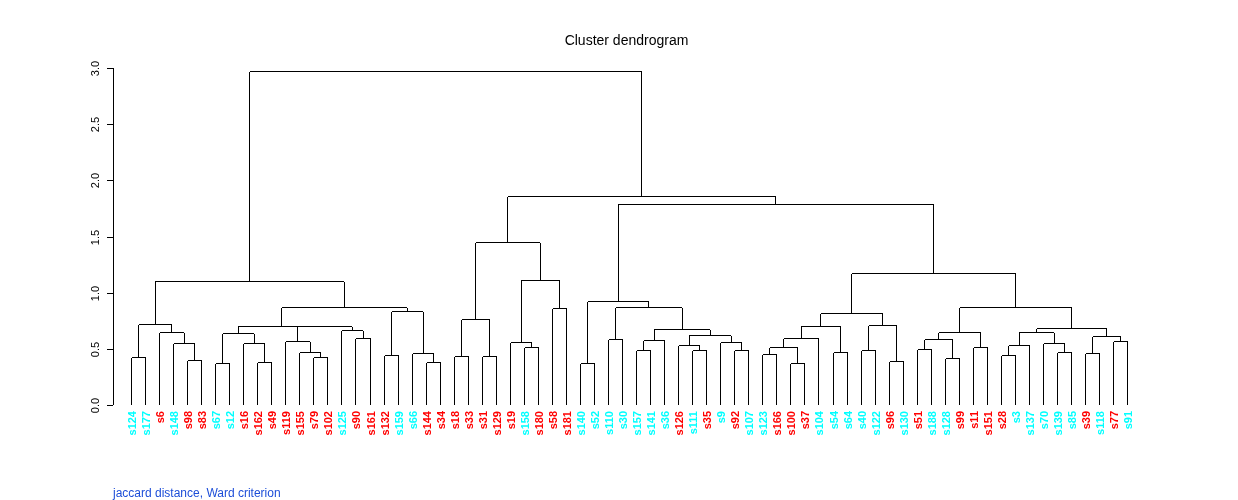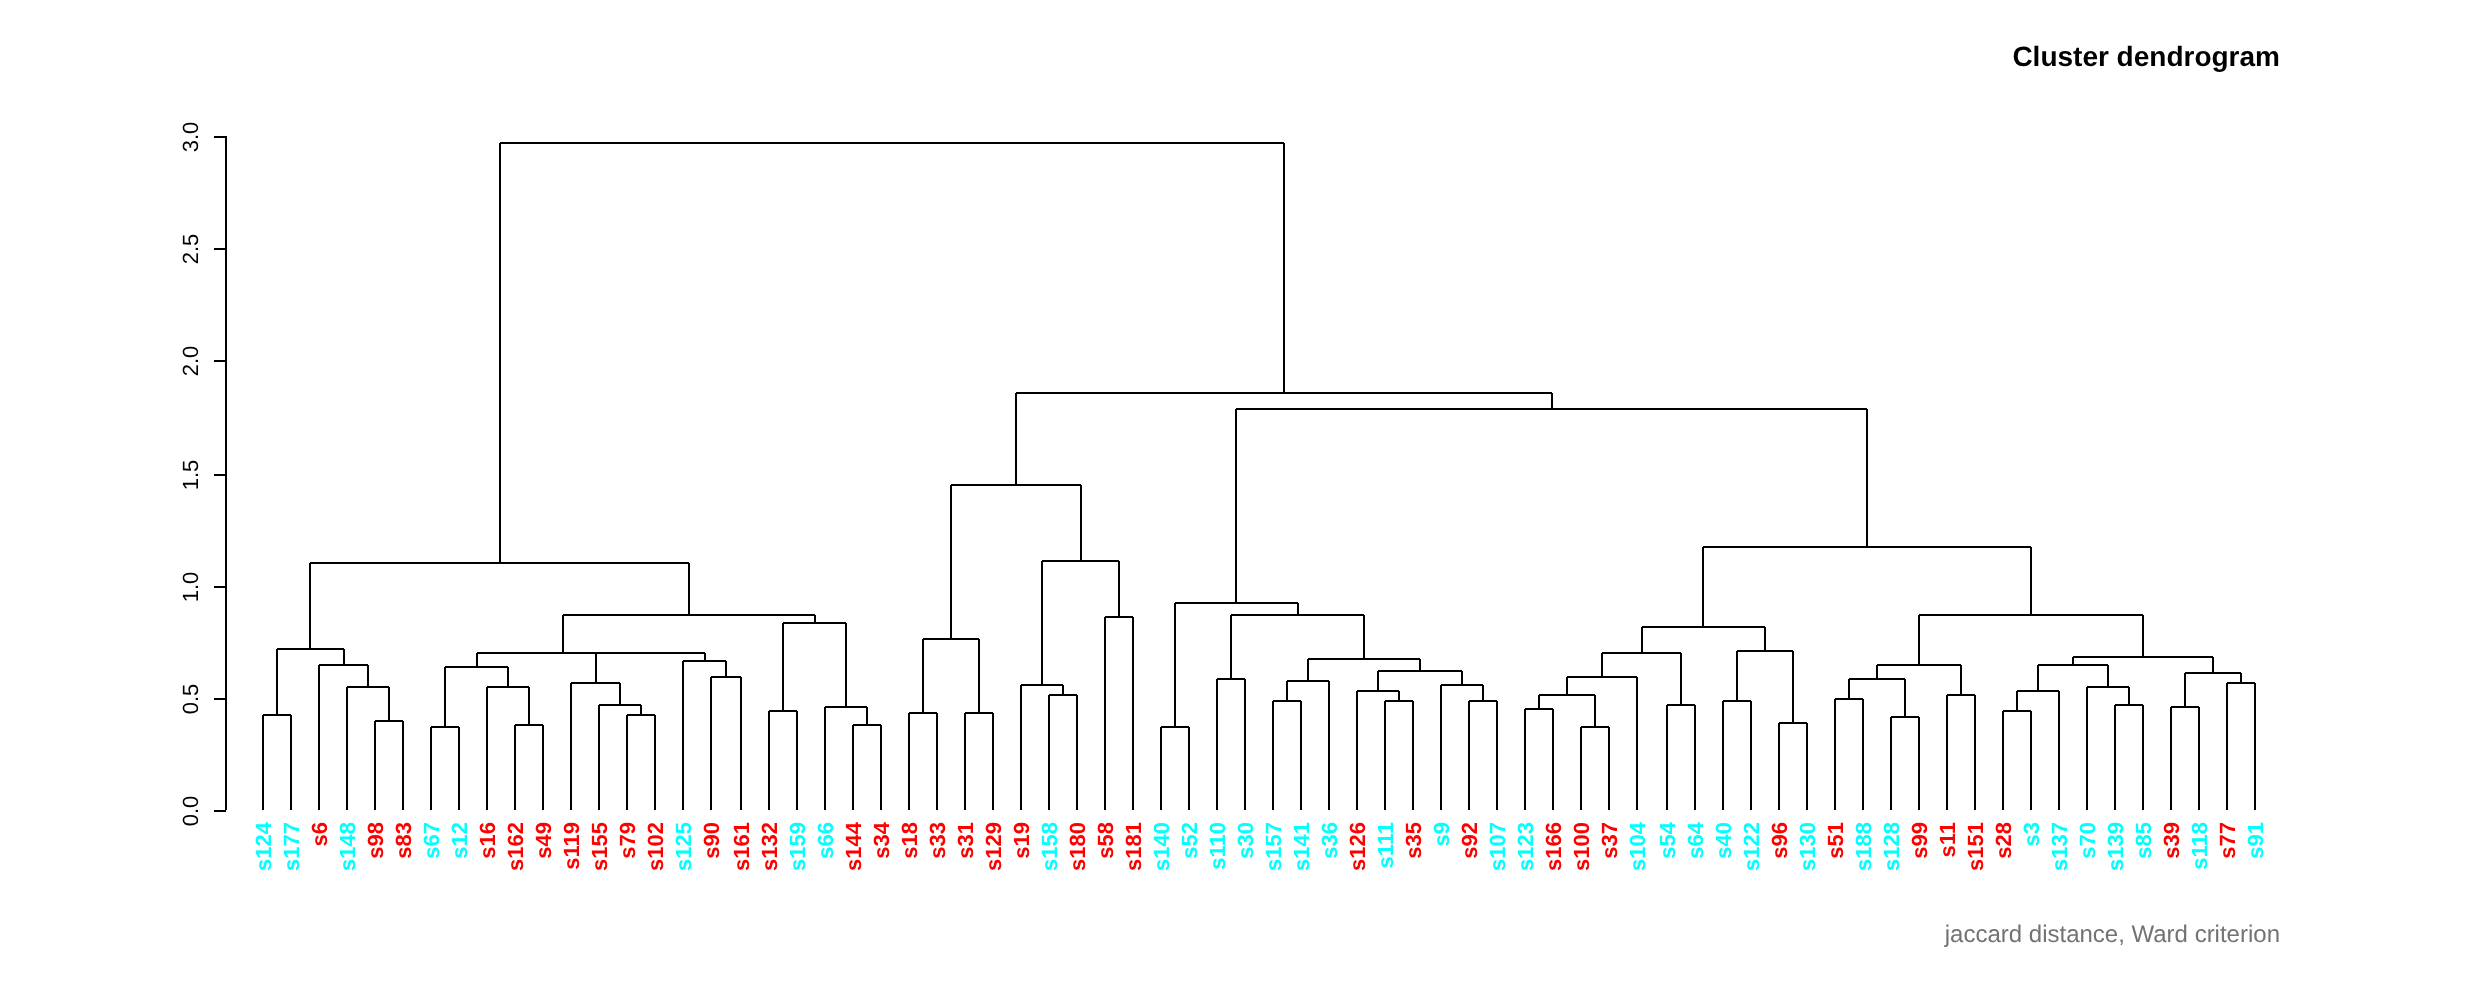--- a/index.html
+++ b/index.html
@@ -1,21 +1,21 @@
 <!DOCTYPE html>
 <html><head>
 <meta charset="utf-8">
 <style>
   html,body{margin:0;padding:0;background:#ffffff;}
   .canvas{position:relative;width:1238px;height:500px;background:#ffffff;overflow:hidden;
           font-family:"Liberation Sans", sans-serif;}
-  .title{position:absolute;left:113px;width:1027px;top:20px;text-align:right;
-         font-size:14px;font-weight:bold;color:#000;}
-  .xlabel{position:absolute;left:113px;width:1027px;top:460px;text-align:right;
-          font-size:12px;color:#737373;}
+  .title{position:absolute;left:113px;width:1027px;top:32px;text-align:center;
+         font-size:14px;font-weight:normal;color:#000;}
+  .xlabel{position:absolute;left:113px;width:1027px;top:486px;text-align:left;
+          font-size:12px;color:#1d4ed8;}
   svg{position:absolute;left:0;top:0;}
   svg line{shape-rendering:crispEdges;}
 </style>
 </head>
 <body>
 
 <div class="canvas">
   <div class="title">Cluster dendrogram</div>
   <svg id="dendro" width="1238" height="500">
       <text transform="translate(135.5,411) rotate(-90)" text-anchor="end" font-size="11" fill="#00FFFF" font-weight="bold" font-family="&quot;Liberation Sans&quot;, sans-serif">s124</text>

